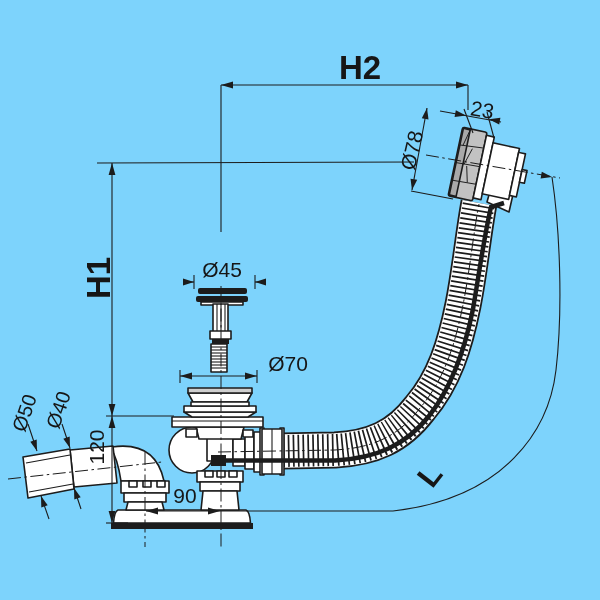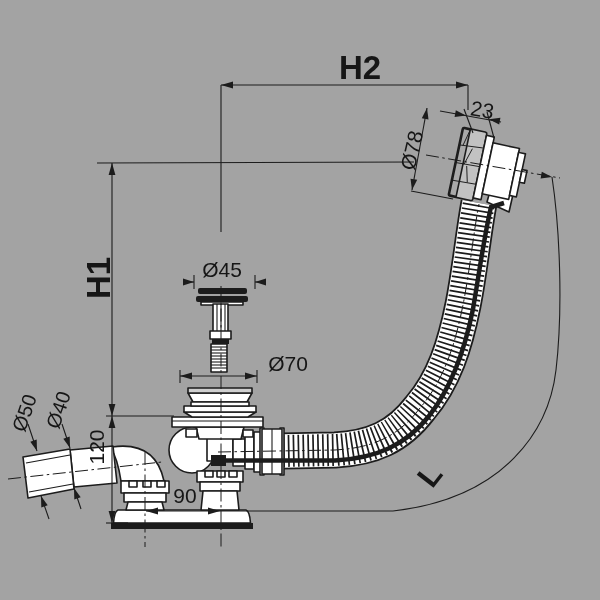--- a/index.html
+++ b/index.html
@@ -1,16 +1,16 @@
 <!DOCTYPE html>
 <html><head>
 <meta charset="utf-8">
 <style>
   html,body { margin:0; padding:0; background:#ffffff; }
-  .stage { width:600px; height:600px; background:#a3a3a3; position:relative; overflow:hidden; }
+  .stage { width:600px; height:600px; background:#7dd3fc; position:relative; overflow:hidden; }
   svg { display:block; }
   .ol   { fill:#ffffff; stroke:#1c1c1c; stroke-width:1.6; stroke-linejoin:round; }
   .shaded { stroke:#1c1c1c; stroke-width:1.6; stroke-linejoin:round; }
   .ln   { fill:none; stroke:#1c1c1c; stroke-width:1.1; }
   .dd   { fill:none; stroke:#1c1c1c; stroke-width:1; stroke-dasharray:13 3.5 2.5 3.5; }
   .arr  { fill:#1c1c1c; stroke:none; }
   .blk  { fill:#1c1c1c; stroke:none; }
   .hose-out  { fill:none; stroke:#1c1c1c; stroke-width:37; }
   .hose-in   { fill:none; stroke:#ffffff; stroke-width:33.5; }
   .hose-corr { fill:none; stroke:#1c1c1c; stroke-width:32; stroke-dasharray:1.7 3.2; }

